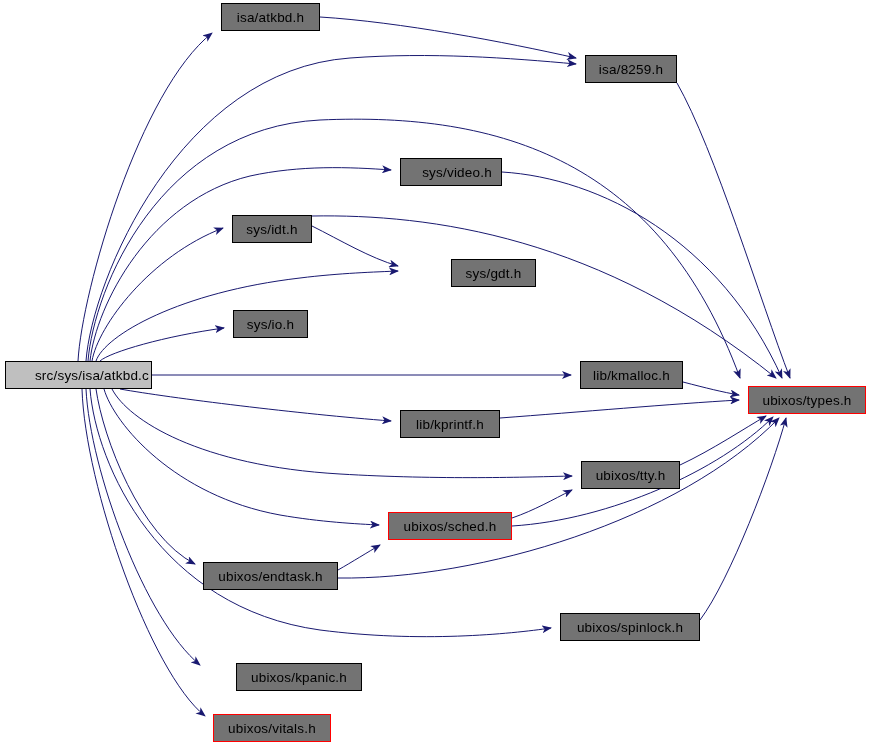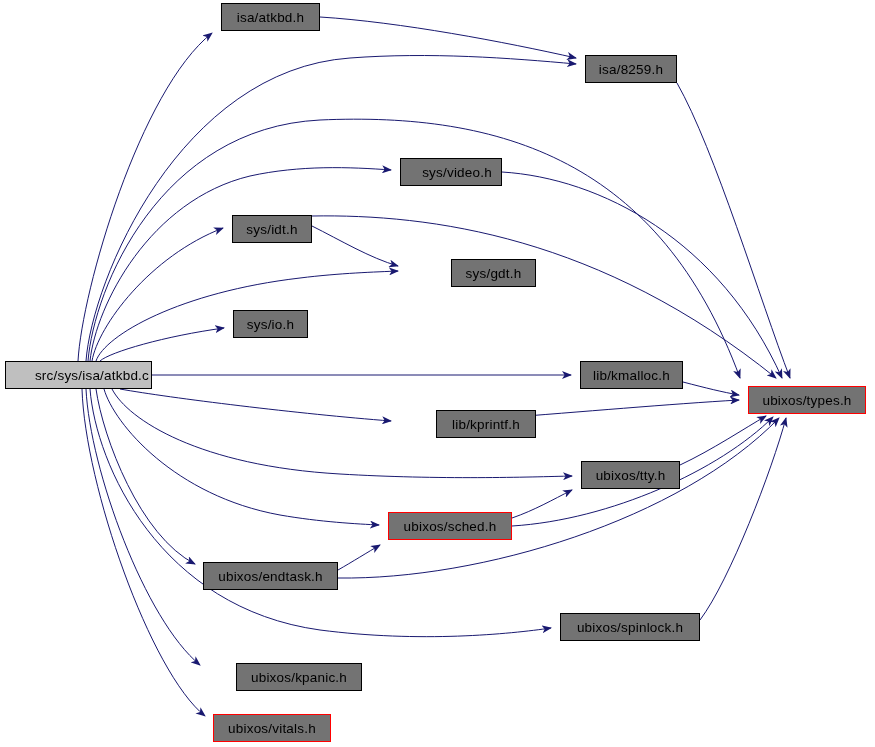--- a/index.html
+++ b/index.html
@@ -110,21 +110,21 @@
       </div>
       <div class="node" style="left: 233px; top: 310px; width: 75px; height: 28px;">
         <span class="node-label">sys/io.h</span>
       </div>
       <div class="node" style="left: 580px; top: 361px; width: 103px; height: 28px;">
         <span class="node-label">lib/kmalloc.h</span>
       </div>
       <div class="node red" style="left: 748px; top: 386px; width: 118px; height: 28px;">
         <span class="node-label">ubixos/types.h</span>
       </div>
-      <div class="node" style="left: 400px; top: 410px; width: 100px; height: 28px; margin-left: 36px;">
+      <div class="node" style="left: 400px; top: 410px; width: 100px; height: 28px;">
         <span class="node-label">lib/kprintf.h</span>
       </div>
       <div class="node" style="left: 581px; top: 461px; width: 99px; height: 28px;">
         <span class="node-label">ubixos/tty.h</span>
       </div>
       <div class="node red" style="left: 388px; top: 512px; width: 124px; height: 28px; align-items: center;">
         <span class="node-label">ubixos/sched.h</span>
       </div>
       <div class="node" style="left: 203px; top: 562px; width: 135px; height: 28px;">
         <span class="node-label">ubixos/endtask.h</span>

